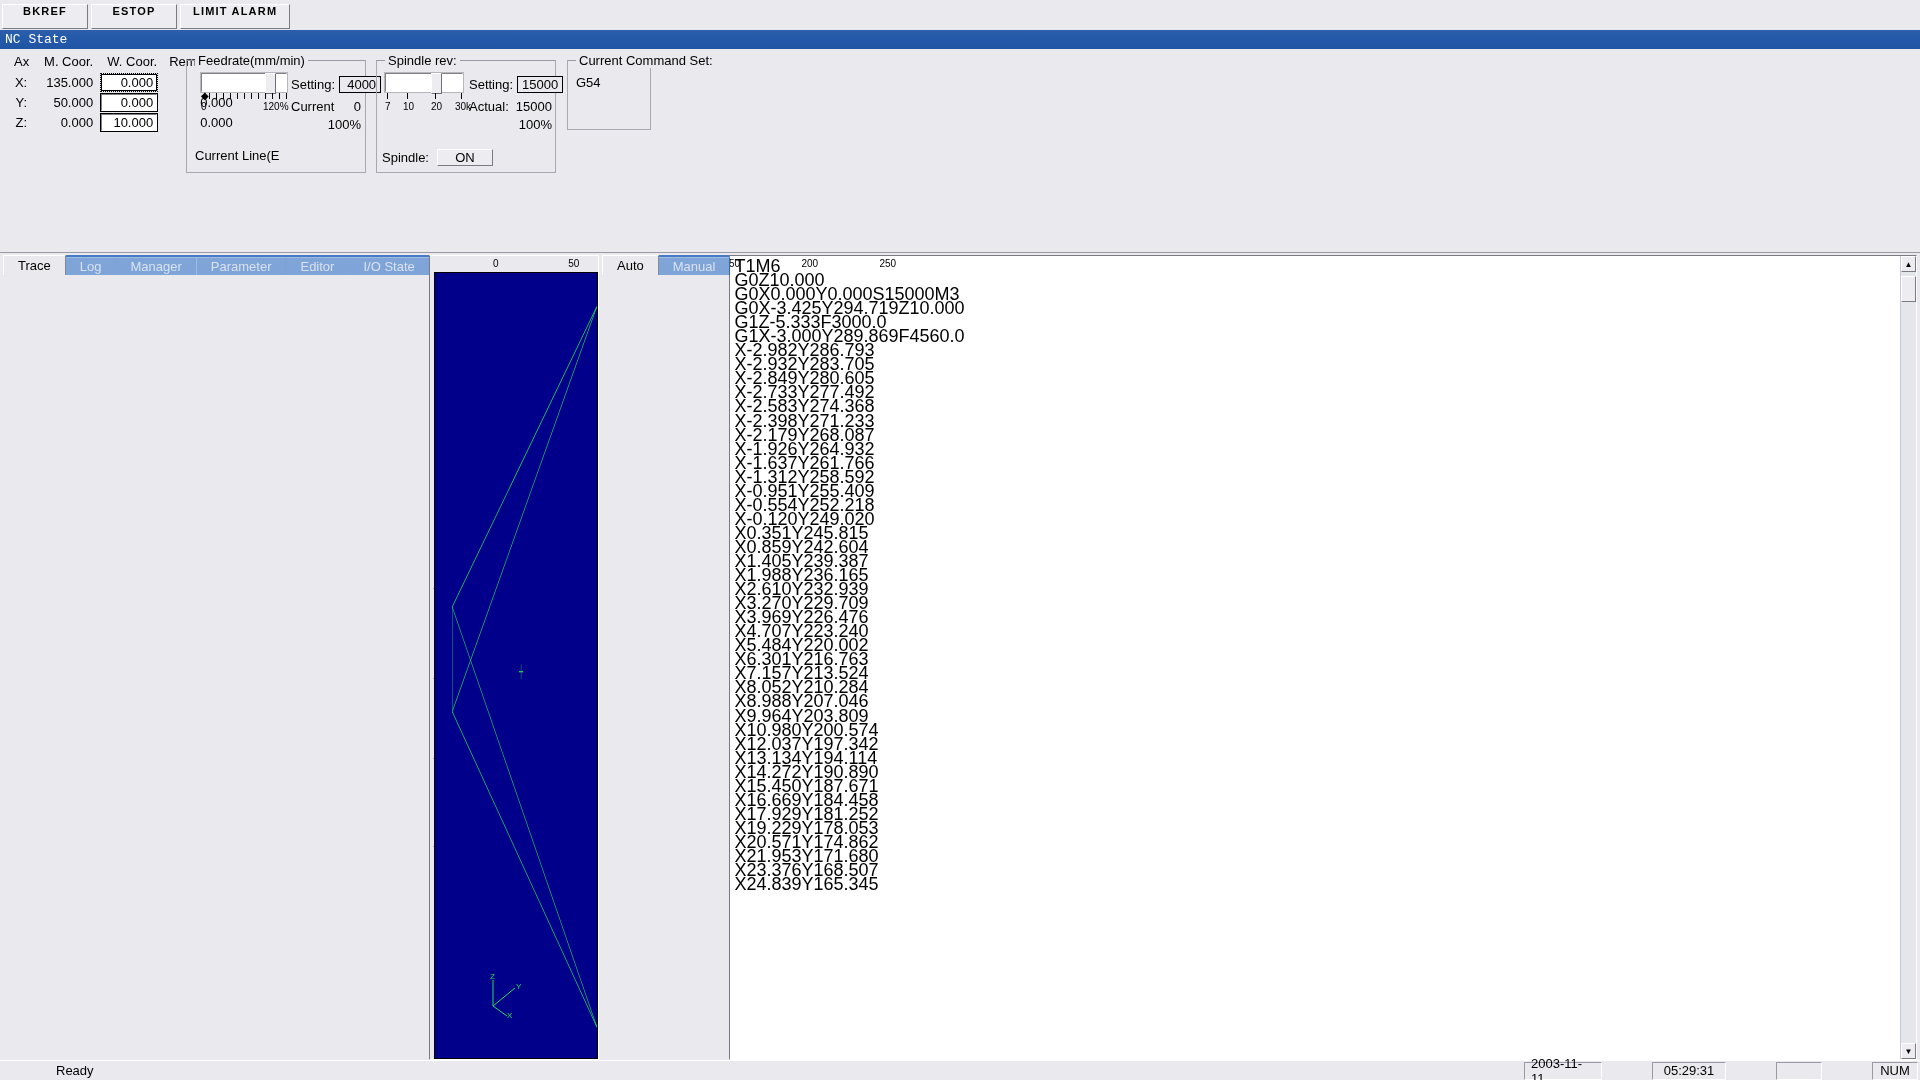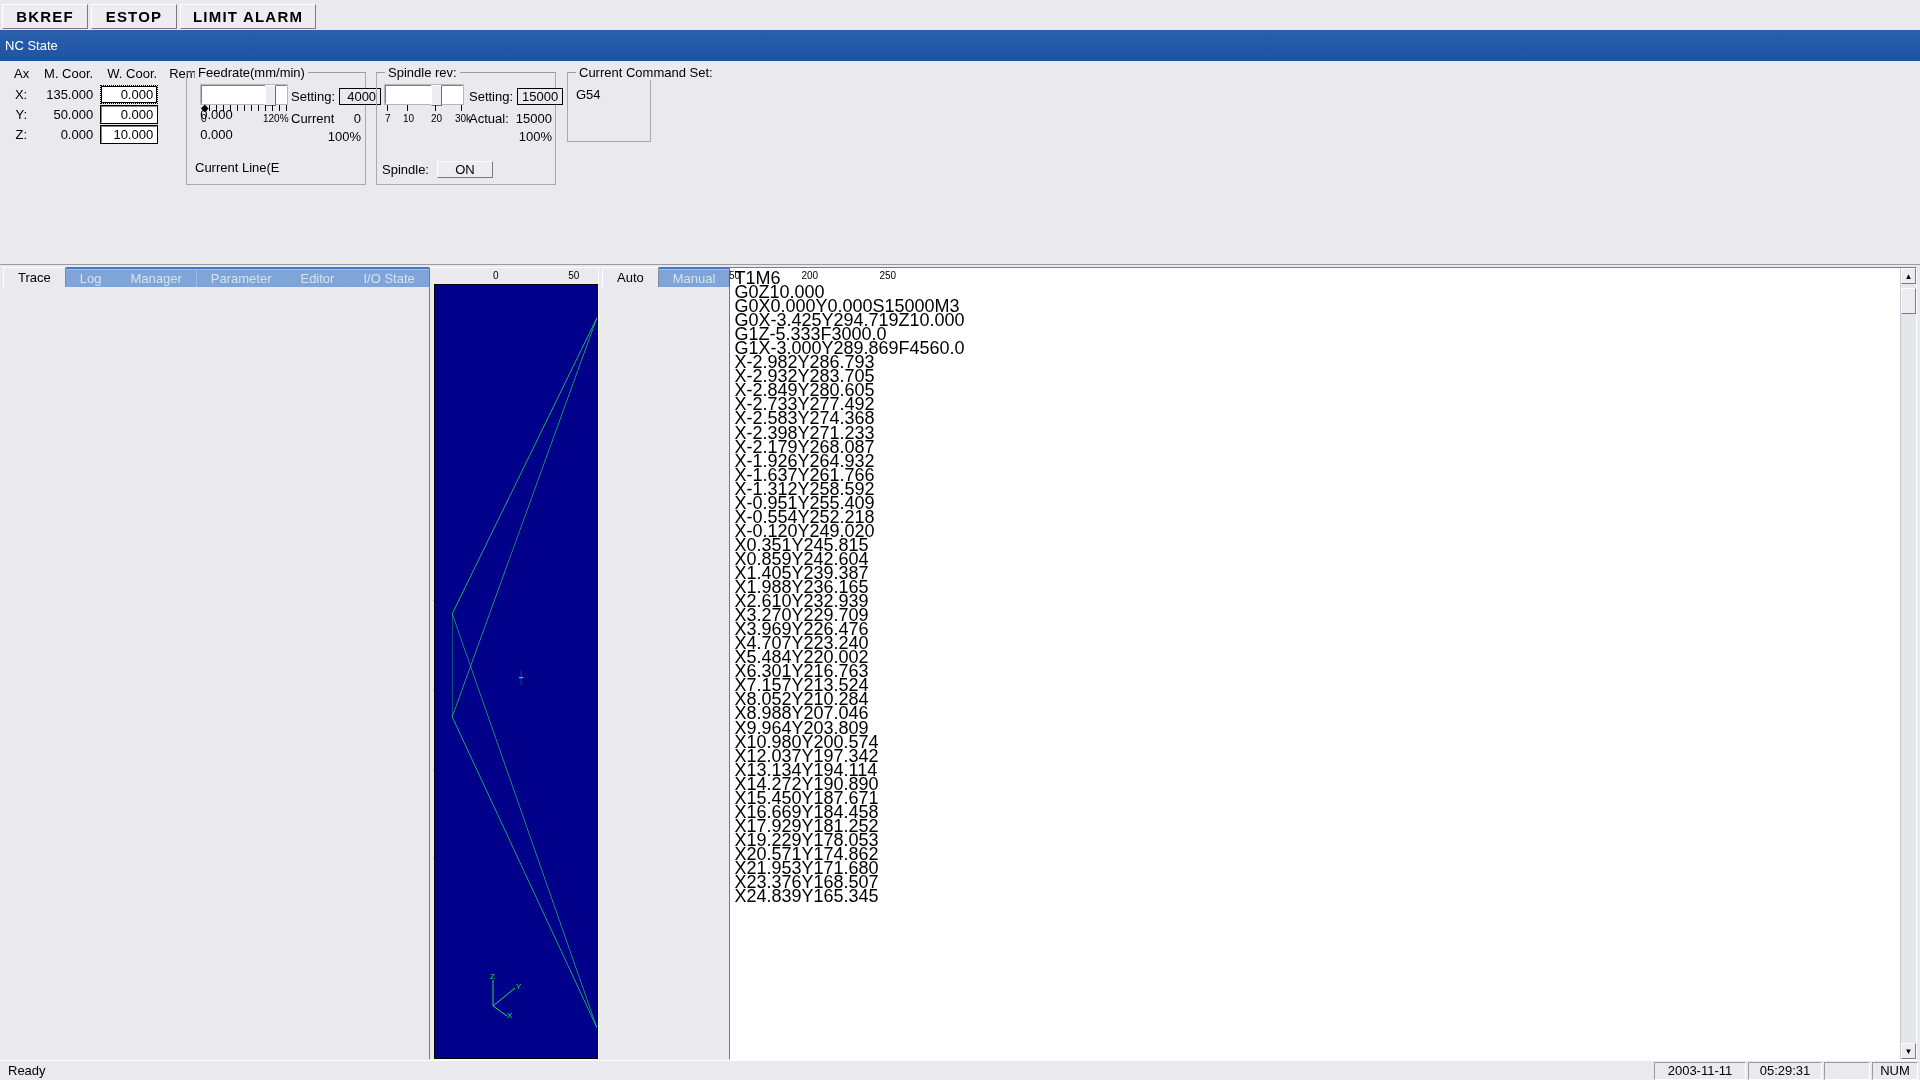--- a/index.html
+++ b/index.html
@@ -27,37 +27,38 @@
   .modebtn {
     height: 25px;
     min-width: 86px;
     padding: 0 12px;
     background: #ececf1;
     border-top: 1px solid #ffffff;
     border-left: 1px solid #ffffff;
     border-right: 1px solid #7a7a84;
     border-bottom: 1px solid #7a7a84;
     font-weight: bold;
-    font-size: 15px;
+    font-size: 11px;
     letter-spacing: 1.2px;
-    display: flex; align-items: center; justify-content: center;
+    display: flex; justify-content: center;
     color: #000;
   }
   .modebtn.wide { min-width: 100px; }
 
   
   .ncstate-title {
-    height: 31px;
+    height: 19px;
     background: linear-gradient(to bottom, #2b5fad 0%, #2359a8 50%, #1f54a3 100%);
     color: #ffffff;
     font-size: 13px;
     display: flex;
     align-items: center;
     padding-left: 5px;
     flex: 0 0 auto;
+    font-family: Liberation Mono, monospace;
   }
 
   
   .ncstate-body {
     flex: 0 0 auto;
     height: 204px;
     background: #e9e9ee;
     position: relative;
     border-bottom: 1px solid #9a9aa4;
   }
@@ -353,23 +354,24 @@
     gap: 2px;
   }
   .sb-cell {
     border-top: 1px solid #9a9aa4;
     border-left: 1px solid #9a9aa4;
     border-right: 1px solid #ffffff;
     border-bottom: 1px solid #ffffff;
     height: 18px;
     display: flex; align-items: center;
     padding: 0 6px;
+    margin-left: 48px;
   }
   .sb-cell.grow { flex: 1 1 auto; border: none; }
-  .sb-cell.c1 { width: 92px; justify-content: center; }
+  .sb-cell.c1 { width: 78px; justify-content: center; }
   .sb-cell.c2 { width: 74px; justify-content: center; }
   .sb-cell.c3 { width: 46px; justify-content: center; }
 
   .axis-gizmo { position: absolute; left: 50px; bottom: 40px; }
 </style>
 </head>
 <body>
 
 <div id="app">
 

